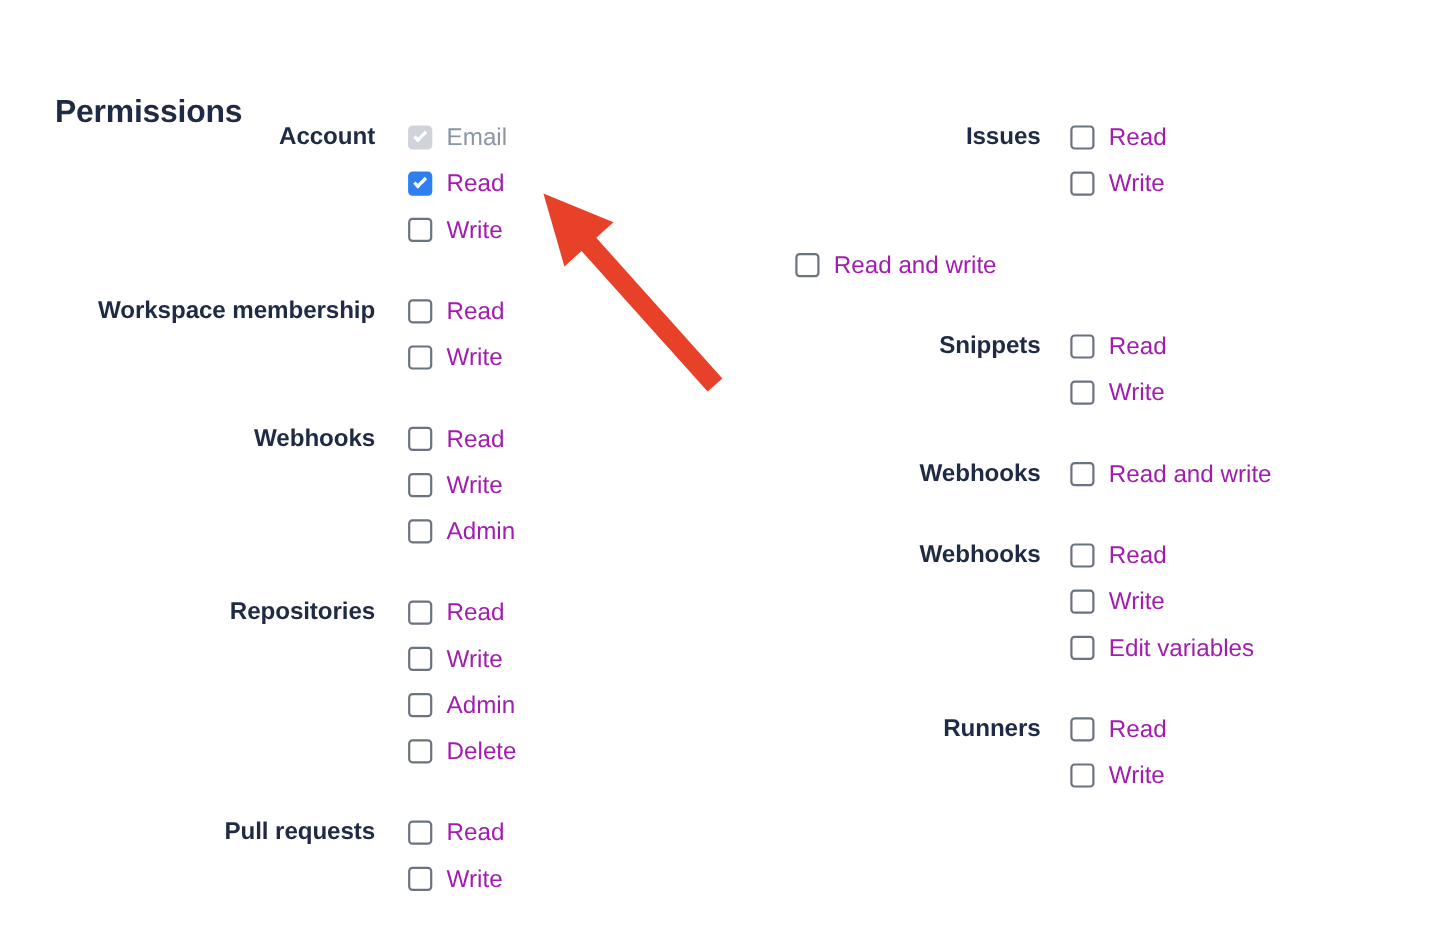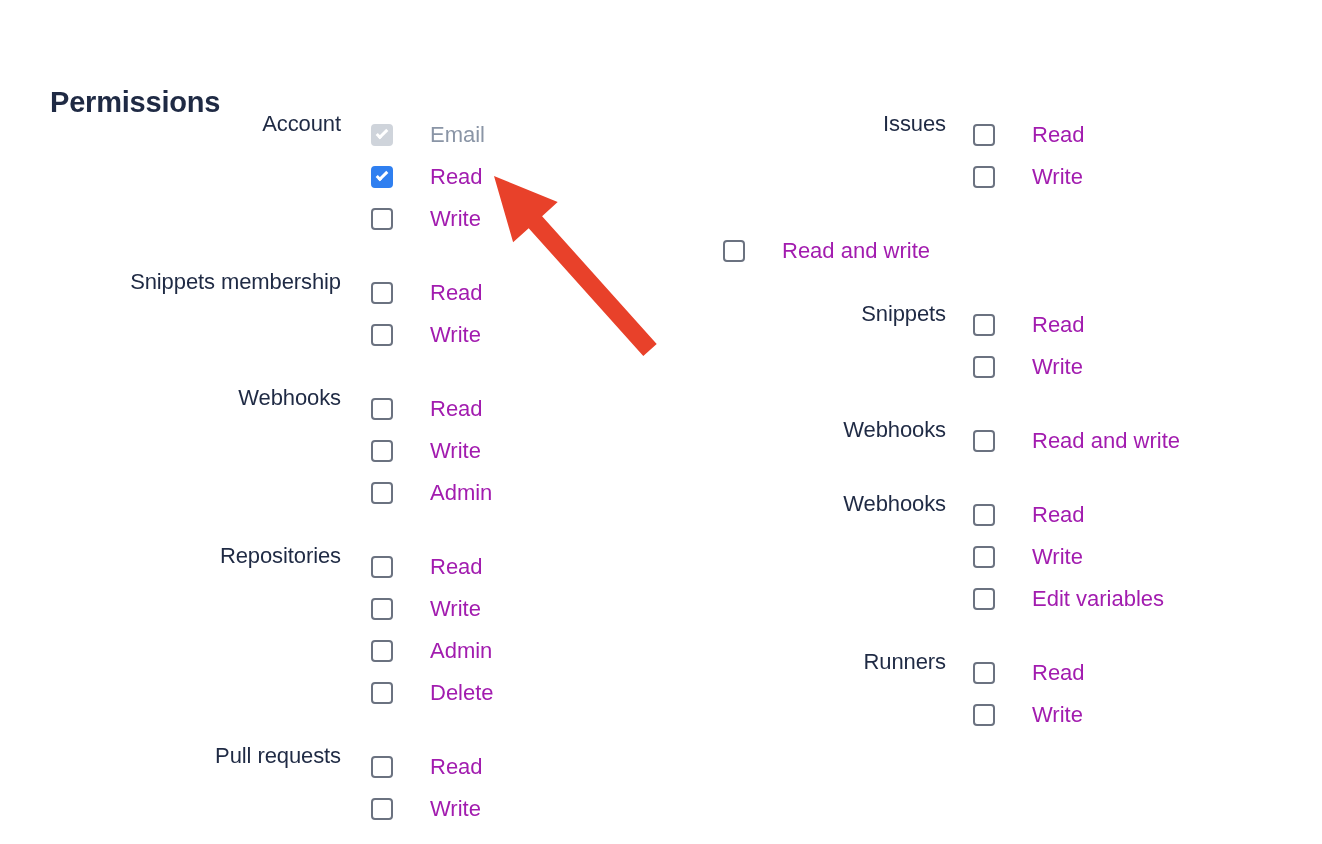--- a/index.html
+++ b/index.html
@@ -47,40 +47,39 @@
     display: flex;
     align-items: flex-start;
     margin-bottom: 32px;
   }
   .column.left  .perm-group { padding-left: 0; }
 
   .group-label {
     flex: 0 0 auto;
     text-align: right;
     font-size: 22px;
-    font-weight: normal;
+    font-weight: bold;
     color: #1f2a44;
     line-height: 33px;
     padding-top: 3px;
     letter-spacing: -0.1px;
   }
   .column.left  .group-label { width: 341px; }
   .column.right .group-label { width: 250px; }
 
   .options {
     flex: 0 0 auto;
     padding-left: 30px;
   }
   .column.right .options { padding-left: 27px; }
 
   .opt-row {
     display: flex;
-    align-items: flex-end;
+    align-items: center;
     height: 42px;
-    gap: 24px;
   }
 
   .cb {
     width: 22px;
     height: 22px;
     border-radius: 4px;
     border: 2px solid #6b7280;
     background: #ffffff;
     flex: 0 0 auto;
     position: relative;
@@ -147,21 +146,21 @@
             </span>
             <span class="opt-label">Read</span>
           </div>
           <div class="opt-row">
             <span class="cb"></span>
             <span class="opt-label">Write</span>
           </div>
         </div>
       </div>
       <div class="perm-group">
-        <div class="group-label">Snippets membership</div>
+        <div class="group-label">Workspace membership</div>
         <div class="options">
           <div class="opt-row">
             <span class="cb"></span>
             <span class="opt-label">Read</span>
           </div>
           <div class="opt-row">
             <span class="cb"></span>
             <span class="opt-label">Write</span>
           </div>
         </div>

